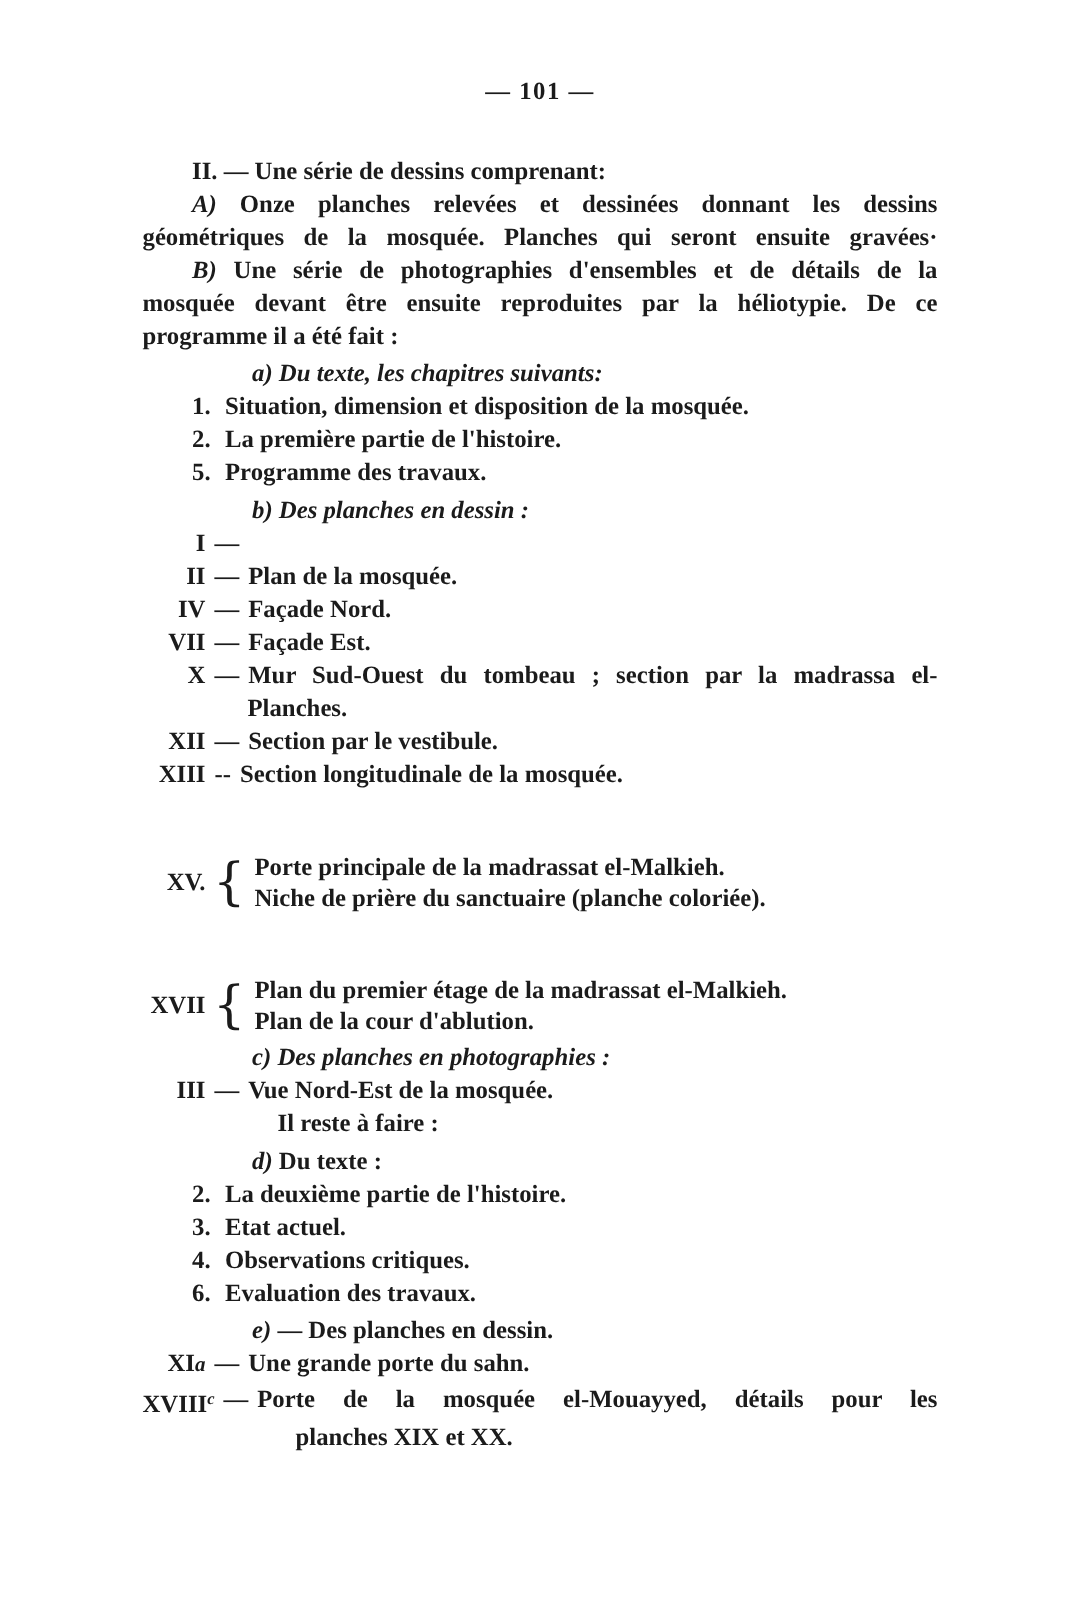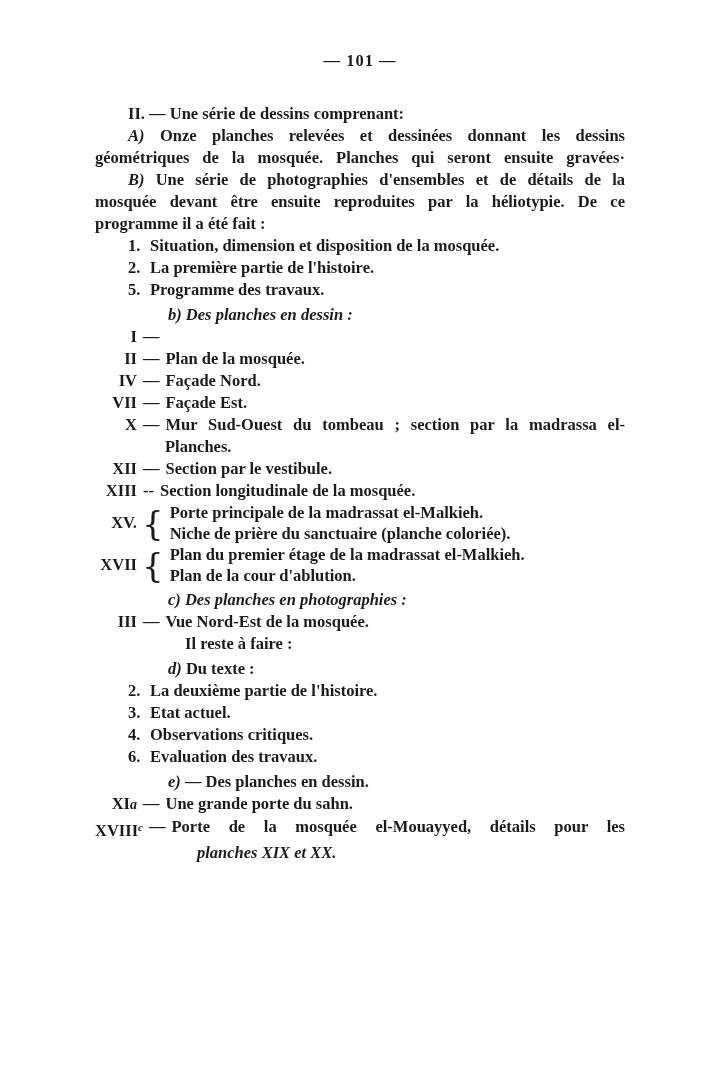--- a/index.html
+++ b/index.html
@@ -25,23 +25,23 @@
   .sup{font-size:11px;vertical-align:5px;font-style:italic;}
   .small-it{font-style:italic;font-size:14px;}
   .ln-li{padding-left:33px;}
   .lnum{display:inline-block;min-width:13px;margin-right:9px;}
   .ln-rom{display:flex;}
   .rnum{flex:0 0 auto;min-width:42px;text-align:right;}
   .rdash{flex:0 0 auto;margin:0 6px;}
   .rtext{flex:1 1 auto;white-space:nowrap;}
   .ln-romj .rtext{white-space:normal;text-align:justify;text-align-last:justify;}
   .ln-cont1{padding-left:70px;}
-  .ln-cont2{padding-left:102px;font-style:italic;}
+  .ln-cont2{padding-left:102px;}
   .ln-mid{padding-left:90px;}
-  .ln-brace{display:flex;align-items:center;}
+  .ln-brace{display:flex;align-items:center;margin-top:40px;}
   .brace-num{flex:0 0 auto;min-width:42px;text-align:right;}
   .brace-glyph{
     flex:0 0 auto;
     font-family:"DejaVu Serif",serif;
     font-weight:400;
     font-size:34px;
     line-height:1;
     margin:0 6px 0 5px;
   }
   .brace-lines{flex:1 1 auto;}
@@ -51,20 +51,21 @@
 <body>
 
 <div id="content">
     <div class="ln-center"><span>— 101 —</span></div>
     <div class="ln ln-p1"><span>II. — Une série de dessins comprenant:</span></div>
     <div class="ln-p1 ln-j"><span class="it">A)</span><span> Onze planches relevées et dessinées donnant les dessins</span></div>
     <div class="ln-j"><span>géométriques de la mosquée. Planches qui seront ensuite gravées·</span></div>
     <div class="ln-p1 ln-j"><span class="it">B)</span><span> Une série de photographies d'ensembles et de détails de la</span></div>
     <div class="ln-j"><span>mosquée devant être ensuite reproduites par la héliotypie. De ce</span></div>
     <div class="ln"><span>programme il a été fait :</span></div>
+    <div class="ln ln-h"><span class="it">a) Du texte, les chapitres suivants:</span></div>
     <div class="ln ln-li"><span class="lnum">1.</span><span>Situation, dimension et disposition de la mosquée.</span></div>
     <div class="ln ln-li"><span class="lnum">2.</span><span>La première partie de l'histoire.</span></div>
     <div class="ln ln-li"><span class="lnum">5.</span><span>Programme des travaux.</span></div>
     <div class="ln ln-h"><span class="it">b) Des planches en dessin :</span></div>
     <div class="ln-rom">
       <span class="rnum"><span>I</span></span>
       <span class="rdash">—</span>
     </div>
     <div class="ln-rom">
       <span class="rnum"><span>II</span></span>

